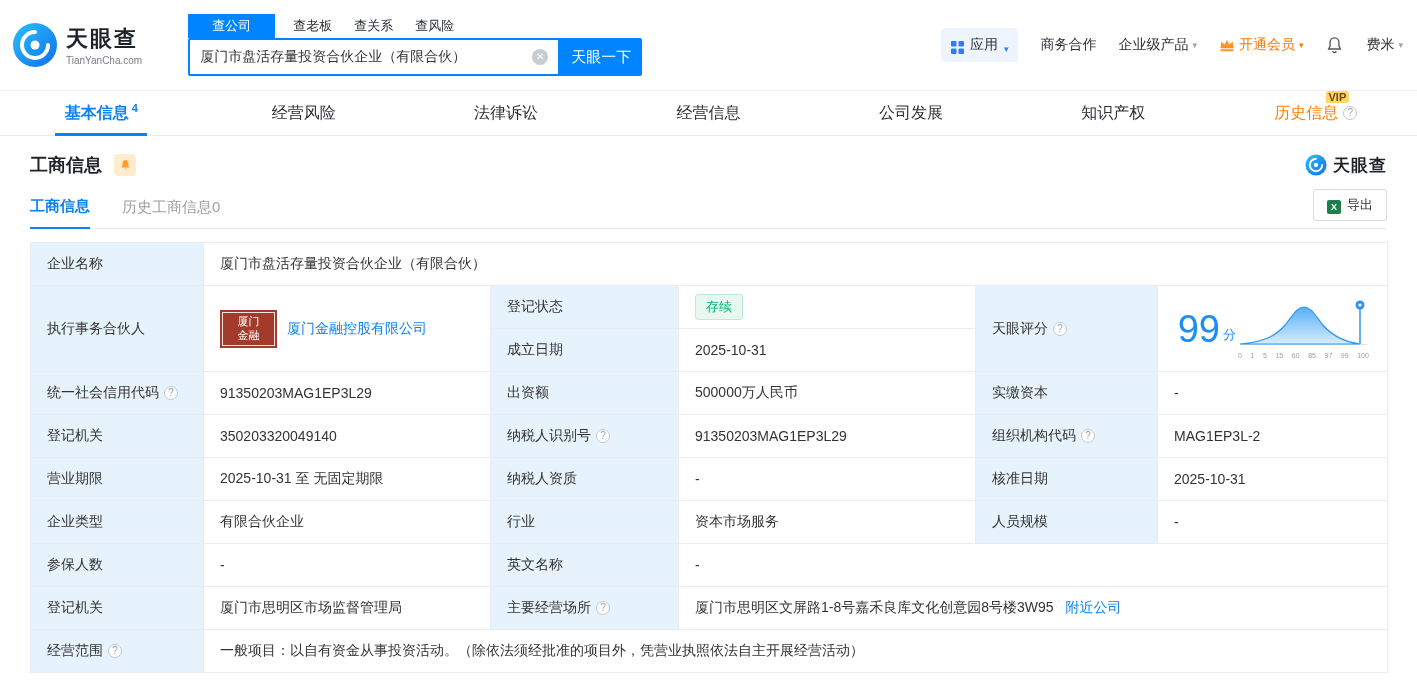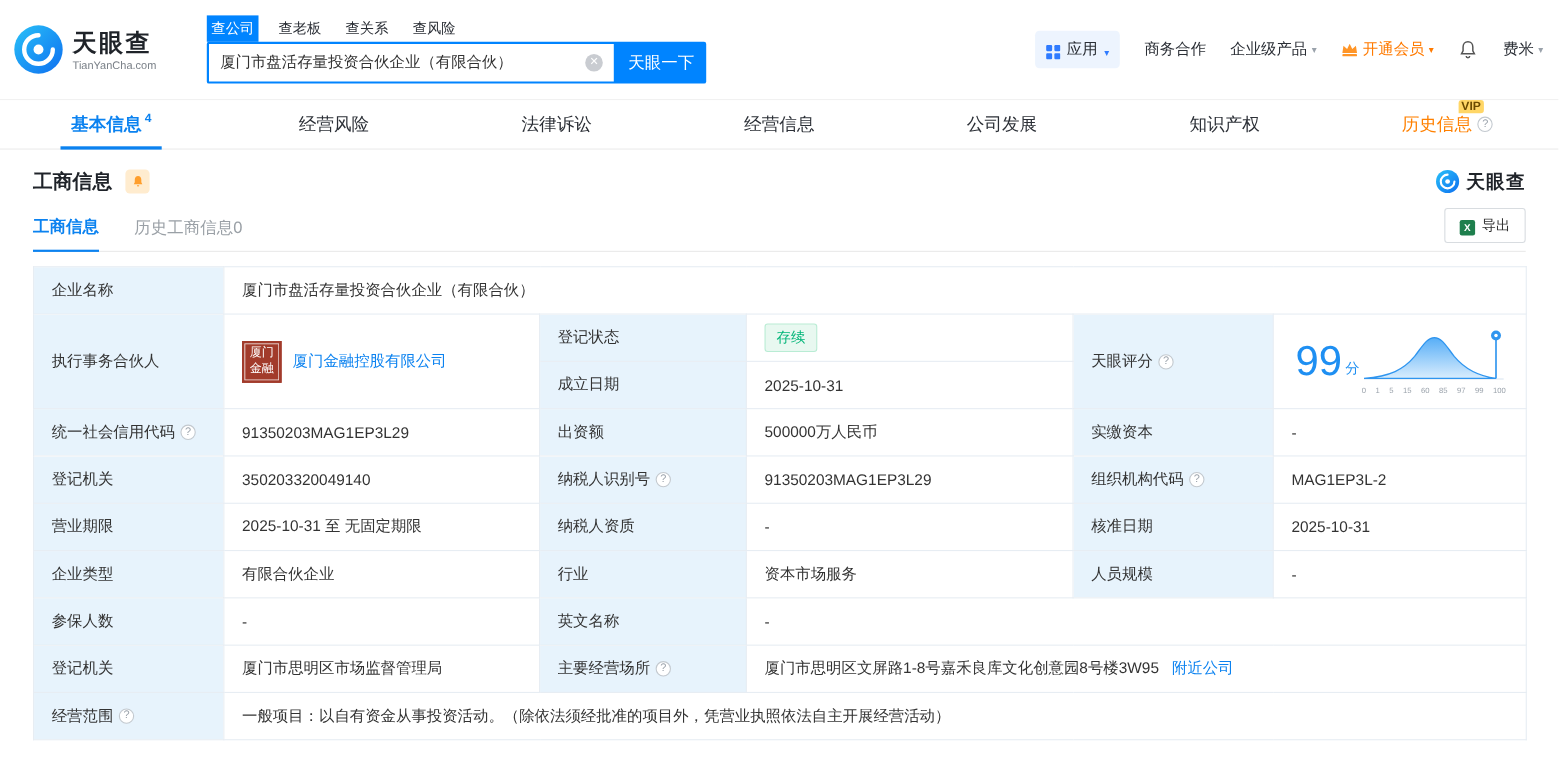--- a/index.html
+++ b/index.html
@@ -11,21 +11,21 @@
   .logo { display:flex; align-items:center; gap:8px; cursor:pointer; }
   .logo-title { font-size:22px; font-weight:700; color:#1f2329; letter-spacing:2px; }
   .logo-sub { font-size:10px; color:#7a8088; margin-top:1px; }
   .banner { margin-left:10px; background:#b83b32; color:#fff; text-align:center; padding:6px 10px; }
   .banner .b1 { font-size:13px; font-weight:700; letter-spacing:3px; }
   .banner .b2 { font-size:12px; font-weight:700; letter-spacing:1px; margin-top:4px; }
 
   .searchwrap { margin-left:46px; }
   .stabs { display:flex; align-items:flex-end; gap:14px; }
   .stab { font-size:13px; color:#2b2f36; padding:3px 4px; cursor:pointer; }
-  .stab.active { background:#0084ff; color:#fff; padding:3px 4px; }
+  .stab.active { background:#0084ff; color:#fff; padding:3px 24px; }
   .srow { display:flex; }
   .sbox { width:372px; height:38px; border:2px solid #0084ff; border-radius:2px 0 0 2px; background:#fff; display:flex; align-items:center; padding:0 10px; }
   .sbox input { flex:1; border:none; outline:none; font-size:14px; color:#333; background:transparent; font-family:inherit; }
   .clear { width:16px; height:16px; border-radius:50%; background:#c9ccd1; color:#fff; font-size:10px; line-height:16px; text-align:center; cursor:pointer; flex:0 0 auto; }
   .sbtn { width:82px; height:38px; background:#0084ff; color:#fff; border:none; font-size:15px; border-radius:0 2px 2px 0; cursor:pointer; font-family:inherit; }
 
   .rmenu { margin-left:auto; display:flex; align-items:center; gap:22px; font-size:14px; color:#2b2f36; white-space:nowrap; }
   .apps { background:#edf4fe; border-radius:4px; padding:8px 10px; display:flex; align-items:flex-end; gap:6px; cursor:pointer; }
   .mitem { display:flex; align-items:center; gap:4px; cursor:pointer; }
   .vipm { color:#ff7a00; }
@@ -62,21 +62,21 @@
   .xls { width:14px; height:14px; background:#1e7f4d; border-radius:2px; color:#fff; font-size:9px; font-weight:700; display:flex; align-items:center; justify-content:center; }
   .xls::after { content:"X"; }
 
   
   .info-table { margin:13px 30px 0; border-collapse:collapse; table-layout:fixed; width:1357px; }
   .info-table td { border:1px solid #e7edf3; height:43px; padding:4px 16px; font-size:14px; color:#333; vertical-align:middle; overflow:hidden; }
   td.lbl { background:#e7f3fc; }
   .lblwrap { display:flex; align-items:center; }
   .link { color:#0b82f0; text-decoration:none; cursor:pointer; }
   .partner { display:flex; align-items:center; gap:10px; }
-  .plogo { width:36px; height:38px; background:#a23b2b; color:#fff; font-size:11px; line-height:1.25; display:flex; flex-direction:column; align-items:center; justify-content:center; box-shadow:inset 0 0 0 1px rgba(255,255,255,.85); border:2px solid #a23b2b; flex:0 0 auto; }
+  .plogo { width:57px; height:38px; background:#a23b2b; color:#fff; font-size:11px; line-height:1.25; display:flex; flex-direction:column; align-items:center; justify-content:center; box-shadow:inset 0 0 0 1px rgba(255,255,255,.85); border:2px solid #a23b2b; flex:0 0 auto; }
   .badge { display:inline-block; padding:3px 10px; font-size:13px; color:#00b578; background:#e8f8f0; border:1px solid #b9ecd4; border-radius:3px; }
   .scorecell { display:flex; align-items:center; justify-content:flex-end; }
   .scorenum { display:flex; align-items:flex-end; color:#1e8ff2; }
   .scoreval { font-size:38px; line-height:1; }
   .scoreunit { font-size:13px; margin:0 0 4px 3px; }
   .chart { width:135px; }
   .axis { display:flex; justify-content:space-between; width:131px; margin:1px 0 0 2px; font-size:7px; color:#9aa2ab; }
 </style>
 </head>
 <body>

